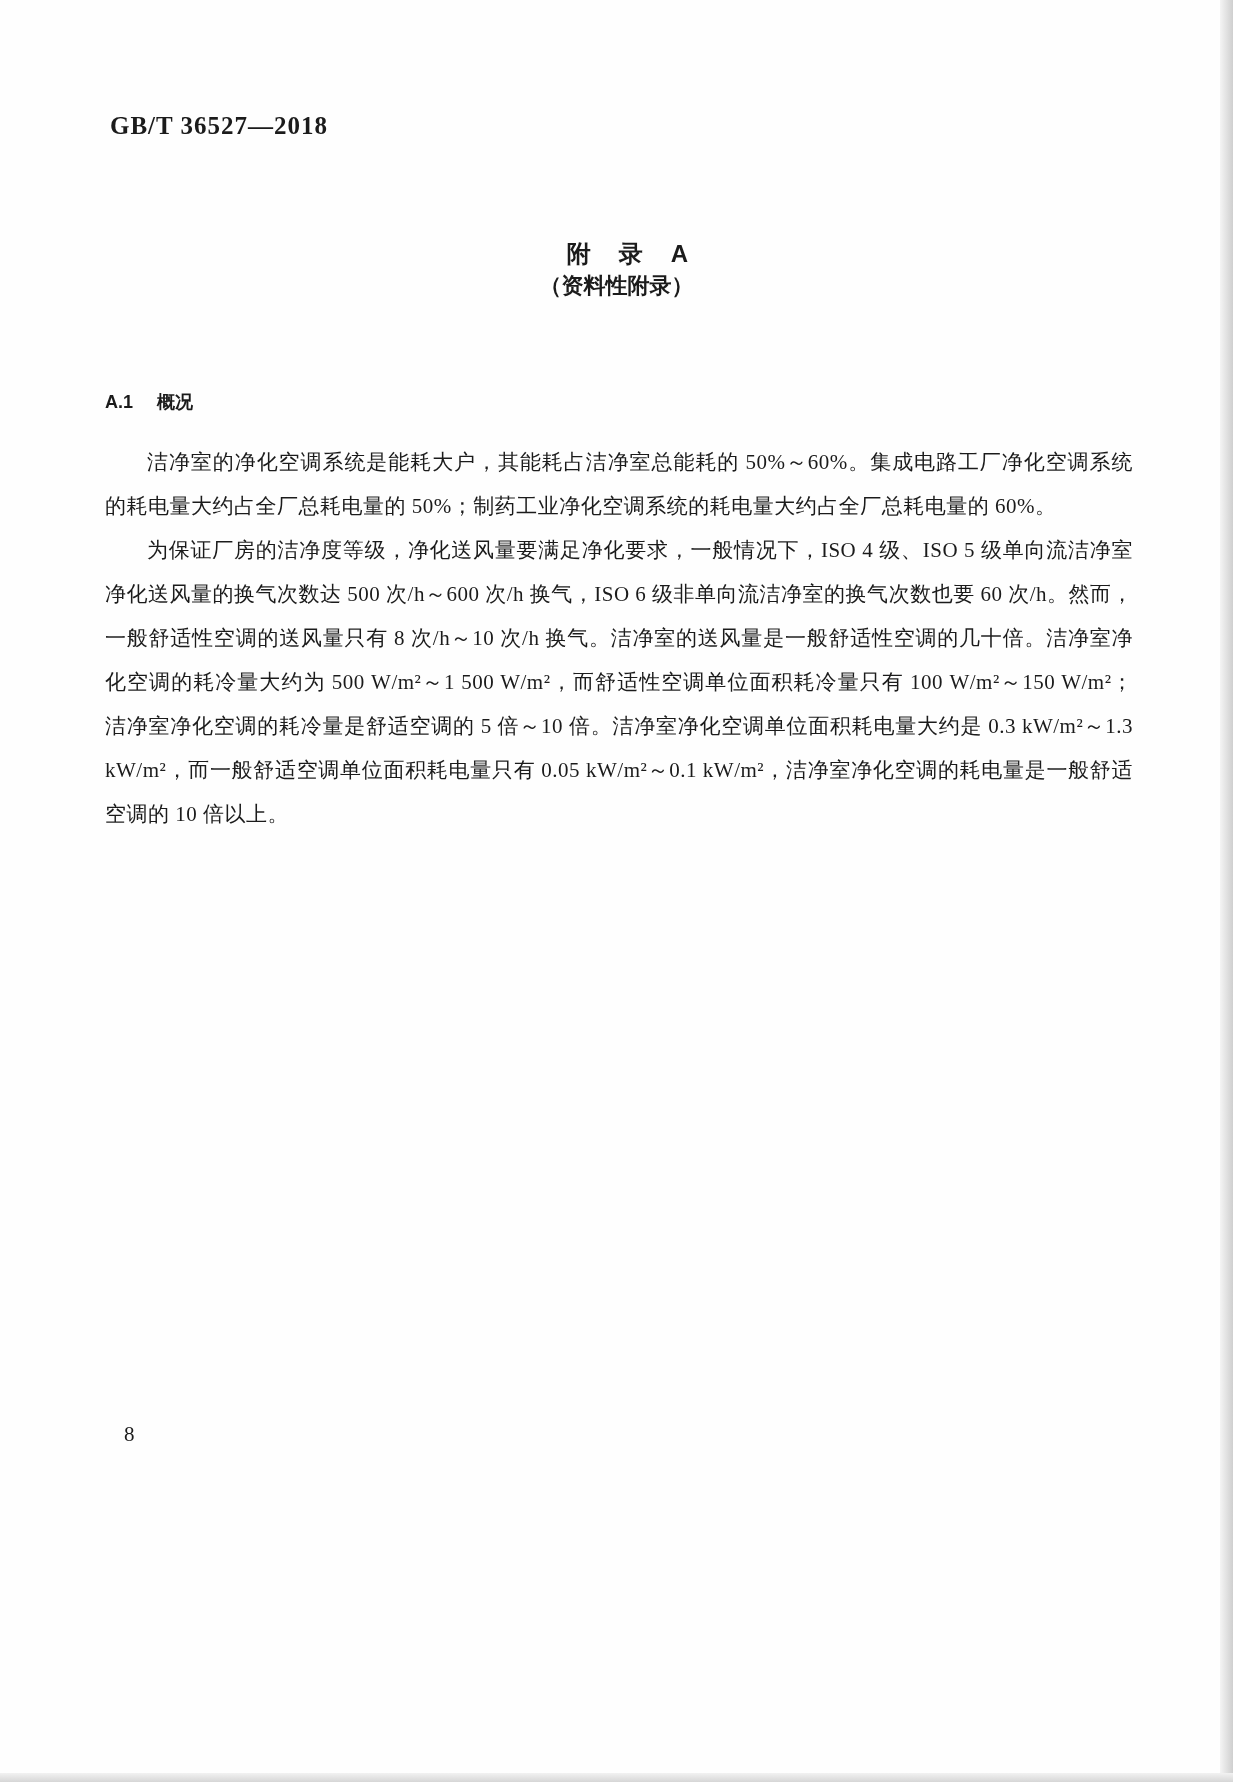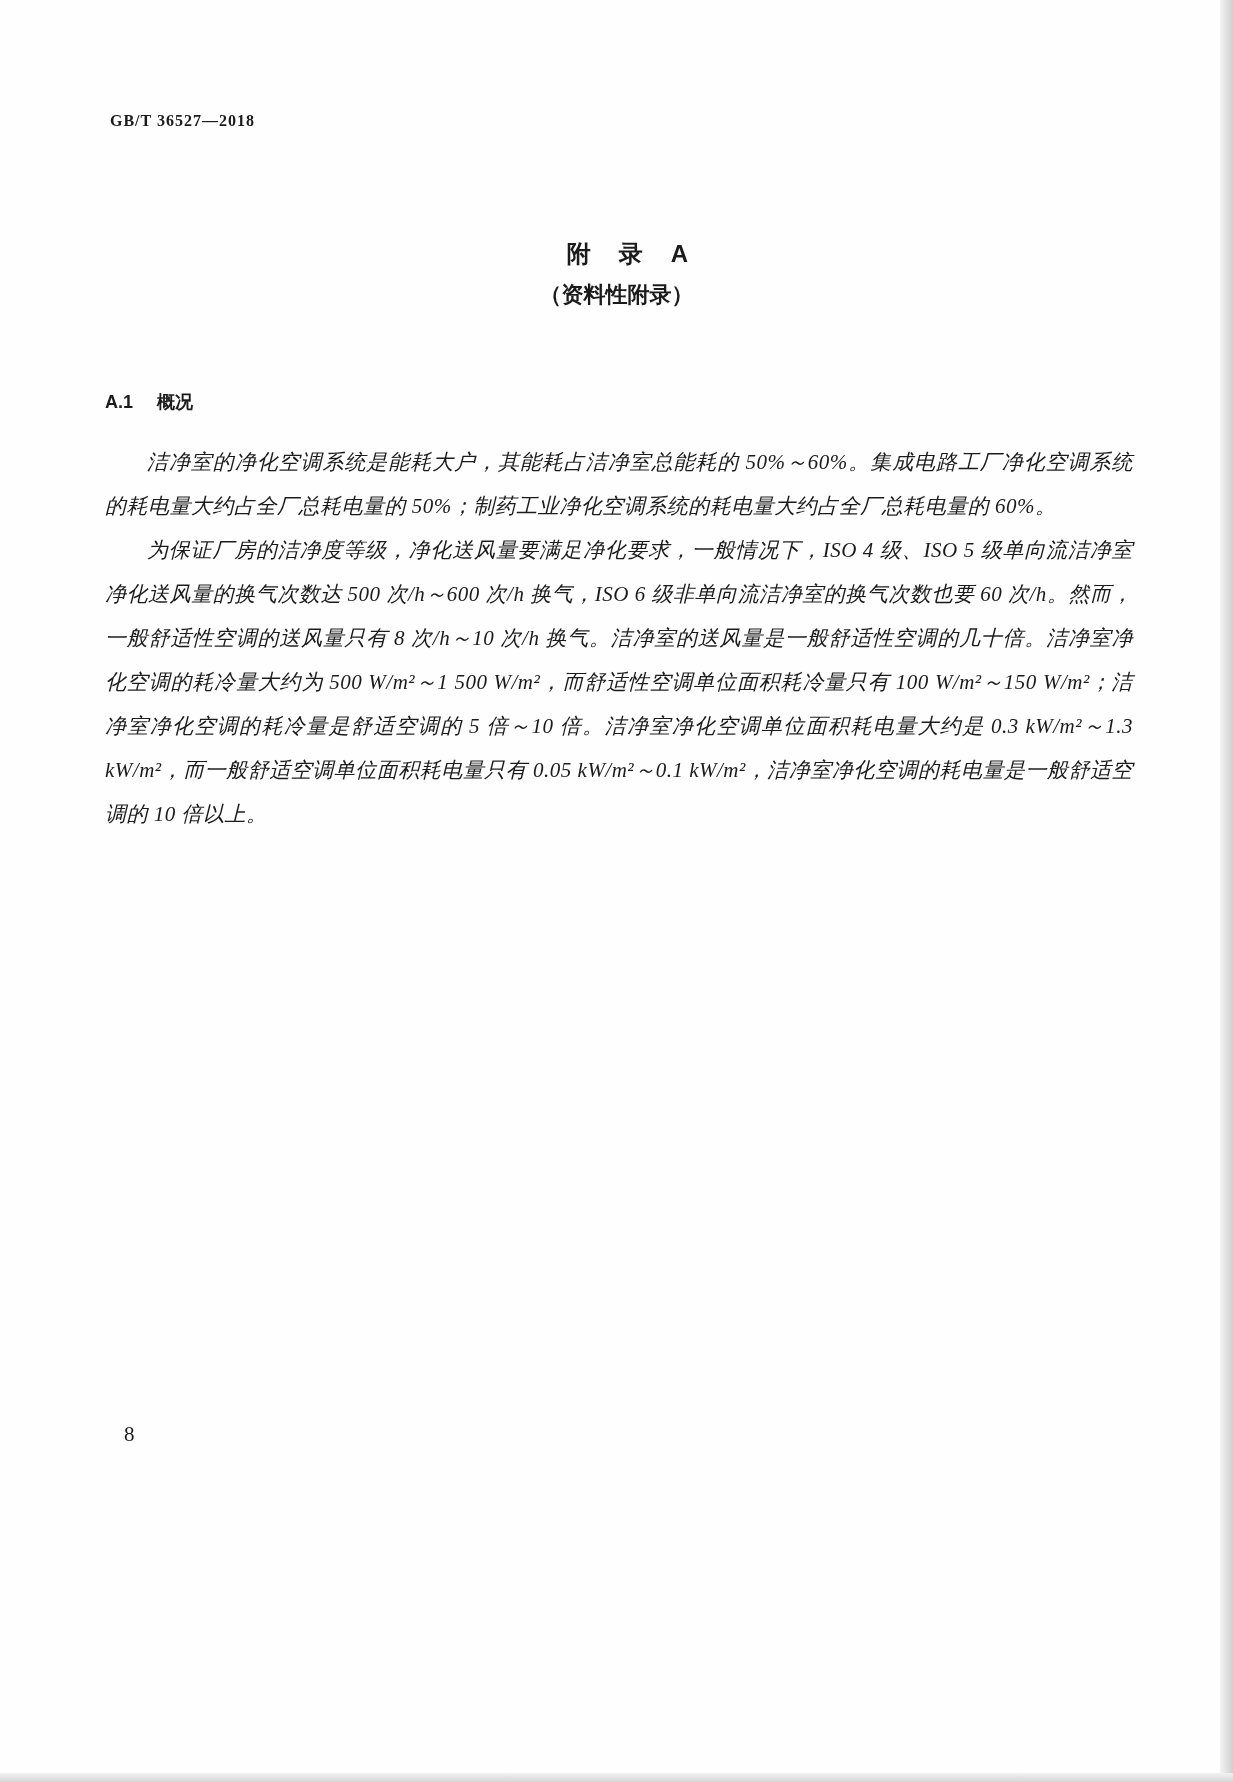--- a/index.html
+++ b/index.html
@@ -26,38 +26,38 @@
   .scan-edge-bottom {
     position: absolute;
     left: 0; bottom: 0;
     width: 100%; height: 9px;
     background: linear-gradient(to bottom, #f2f2f2, #d6d6d6);
   }
   .doc-header {
     position: absolute;
     left: 110px;
     top: 112px;
-    font-size: 16px;
+    font-size: 25px;
     font-weight: bold;
     letter-spacing: 1px;
     font-family: "Liberation Serif", "DejaVu Serif", serif;
   }
   .title-block {
     position: absolute;
     top: 238px;
     left: 0;
     width: 1233px;
     text-align: center;
     font-family: "Liberation Sans", "DejaVu Sans", sans-serif;
   }
   .title-line1 {
     font-size: 24px;
     font-weight: bold;
     letter-spacing: 2px;
-    margin-bottom: 10px;
+    margin-bottom: 1px;
     padding-left: 24px;
   }
   .title-line2 {
     font-size: 22px;
     font-weight: bold;
     margin-bottom: 24px;
   }
   .title-line3 {
     font-size: 22px;
     font-weight: bold;
@@ -77,21 +77,20 @@
   .section-heading .sec-no {
     margin-right: 24px;
   }
   .section-body p {
     margin: 0;
     font-size: 21px;
     line-height: 44px;
     text-align: justify;
     text-indent: 2em;
     letter-spacing: 0.5px;
-    font-style: italic;
   }
   .section-gap {
     height: 34px;
   }
   .page-number {
     position: absolute;
     left: 124px;
     top: 1422px;
     font-size: 21px;
     font-family: "Liberation Serif", "DejaVu Serif", serif;

